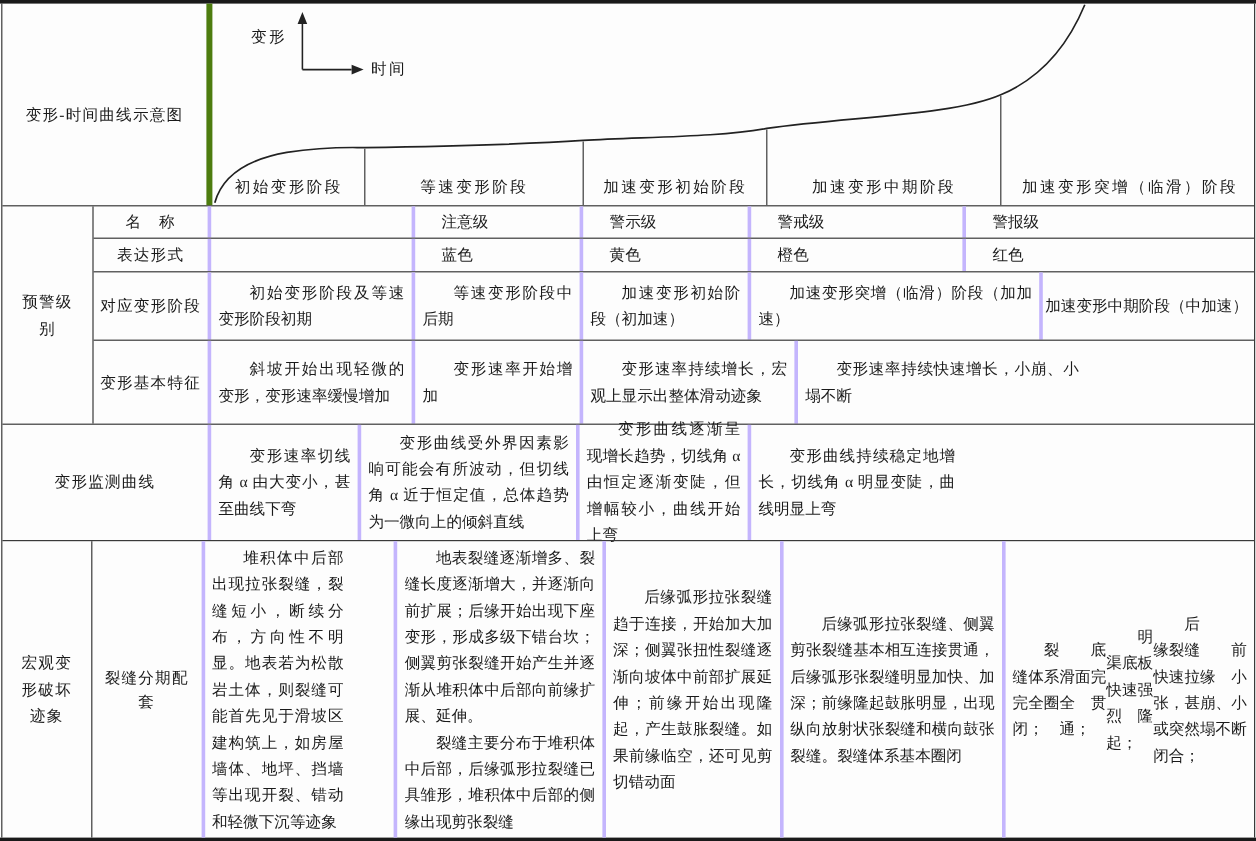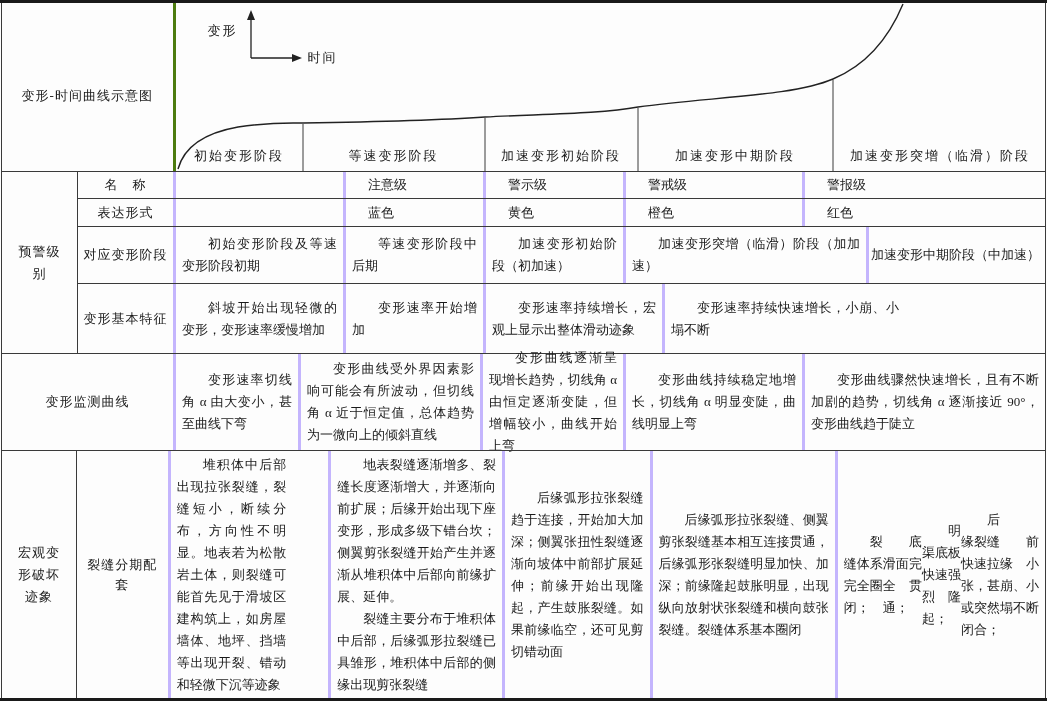--- a/index.html
+++ b/index.html
@@ -21,21 +21,21 @@
   .cell { border-left:3px solid #c4b5fd; padding:2px 6px; }
   .labelcell { text-align:center; letter-spacing:1px; }
   .glabel { width:76px; text-align:center; padding:0 11px; line-height:22px; letter-spacing:1px; }
   .sublabel { width:95px; border-left:1px solid #3a3a3a; text-align:center; letter-spacing:1px; padding:0 4px; line-height:20px; }
   .para { margin:0; width:100%; text-align:justify; text-indent:2em; line-height:22px; }
   .noindent .para, .para.noindent { text-indent:0; }
   .plaincell { justify-content:flex-start; padding-left:22px; }
   
   .r1 { height:168px; }
   .r1 .labelcell { width:171px;margin-top:17px; }
-  .plot { position:relative; width:872px; border-left:3px solid #4d7c0f; }
+  .plot { position:relative; width:872px; border-left:5px solid #4d7c0f; }
   .plot svg { position:absolute; left:0; top:0; }
   .axis-lab { position:absolute; letter-spacing:2px; }
   .stage { position:absolute; bottom:3px; height:24px; line-height:24px;
     text-align:center; letter-spacing:2px; white-space:nowrap; overflow:hidden; }
   
   .gbody { display:flex; flex-direction:column; border-left:1px solid #3a3a3a; }
   .wrow { display:flex; box-sizing:border-box; }
   .wrow + .wrow { border-top:1px solid #3a3a3a; }
   .wrow .sublabel { border-left:none; }
   .r2 { height:26px; } .r3 { height:28px; } .r4 { height:57px;justify-content:flex-end; } .r5 { height:70px; }
@@ -147,23 +147,20 @@
         </div>
       <div class="cell mc2">
           <p class="para">变形曲线受外界因素影响可能会有所波动，但切线角 α 近于恒定值，总体趋势为一微向上的倾斜直线</p>
         </div>
       <div class="cell mc3">
           <p class="para">变形曲线逐渐呈现增长趋势，切线角 α 由恒定逐渐变陡，但增幅较小，曲线开始上弯</p>
         </div>
       <div class="cell mc4">
           <p class="para">变形曲线持续稳定地增长，切线角 α 明显变陡，曲线明显上弯</p>
         </div>
-      <div class="cell mc5">
-          <p class="para">变形曲线骤然快速增长，且有不断加剧的趋势，切线角 α 逐渐接近 90°，变形曲线趋于陡立</p>
-        </div>
     </div>
 
     <div class="row r7">
       <div class="glabel">宏观变形破坏迹象</div>
       <div class="sublabel">裂缝分期配套</div>
       <div class="cell bc1" style="flex-direction:column; justify-content:center;">
           <p class="para">堆积体中后部出现拉张裂缝，裂缝短小，断续分布，方向性不明显。地表若为松散岩土体，则裂缝可能首先见于滑坡区建构筑上，如房屋墙体、地坪、挡墙等出现开裂、错动和轻微下沉等迹象</p>
         </div>
       <div class="cell bc2" style="flex-direction:column; justify-content:center;">
           <p class="para">地表裂缝逐渐增多、裂缝长度逐渐增大，并逐渐向前扩展；后缘开始出现下座变形，形成多级下错台坎；侧翼剪张裂缝开始产生并逐渐从堆积体中后部向前缘扩展、延伸。</p>

